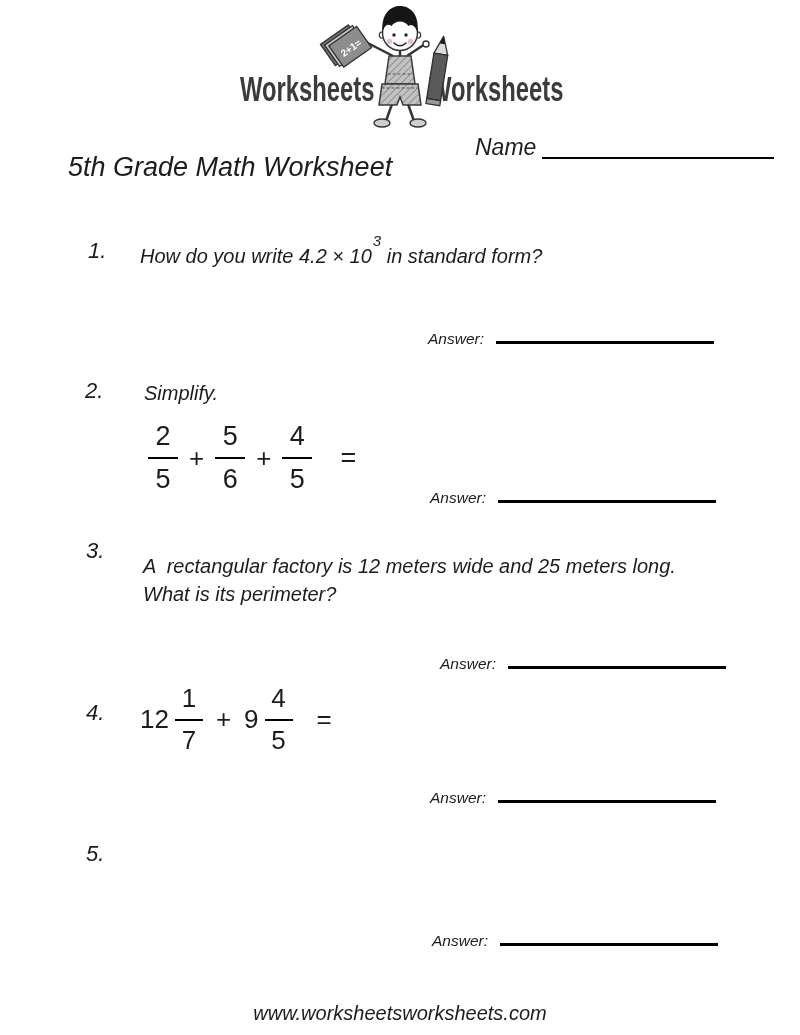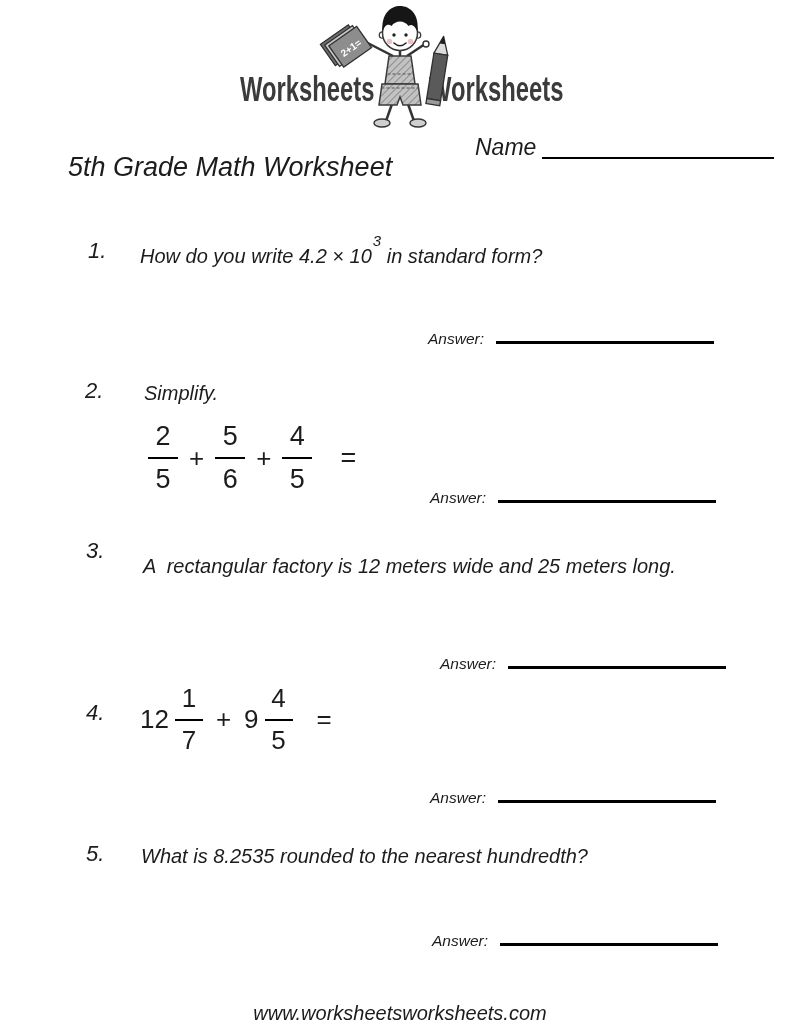--- a/index.html
+++ b/index.html
@@ -153,20 +153,21 @@
   </div>
 
   <div class="answer-row" style="left:430px; top:489px;">
     <span class="answer-label">Answer:</span>
     <span class="answer-line"></span>
   </div>
 
   <div class="abs qnum" style="left:86px; top:538px;">3.</div>
   <div class="abs qtext" style="left:143px; top:552px; width:620px; line-height:28px;">
     <div class="pre">A  rectangular factory is 12 meters wide and 25 meters long.</div>
+    <div class="pre">What is its perimeter?</div>
   </div>
 
   <div class="answer-row" style="left:440px; top:655px;">
     <span class="answer-label">Answer:</span>
     <span class="answer-line"></span>
   </div>
 
   <div class="abs qnum" style="left:86px; top:700px;">4.</div>
 
   <div class="mathrow q4row" style="left:140px; top:672px;margin-top:11px;">
@@ -185,21 +186,20 @@
     </span>
     <span class="eq">=</span>
   </div>
 
   <div class="answer-row" style="left:430px; top:789px;">
     <span class="answer-label">Answer:</span>
     <span class="answer-line"></span>
   </div>
 
   <div class="abs qnum" style="left:86px; top:841px;">5.</div>
-  <div class="abs qtext" style="left:141px; top:843px;">What is 8.2535 rounded to the nearest hundredth?</div>
 
   <div class="answer-row" style="left:432px; top:932px;">
     <span class="answer-label">Answer:</span>
     <span class="answer-line"></span>
   </div>
 
   <div class="abs footer">www.worksheetsworksheets.com</div>
 
 </div>
 

